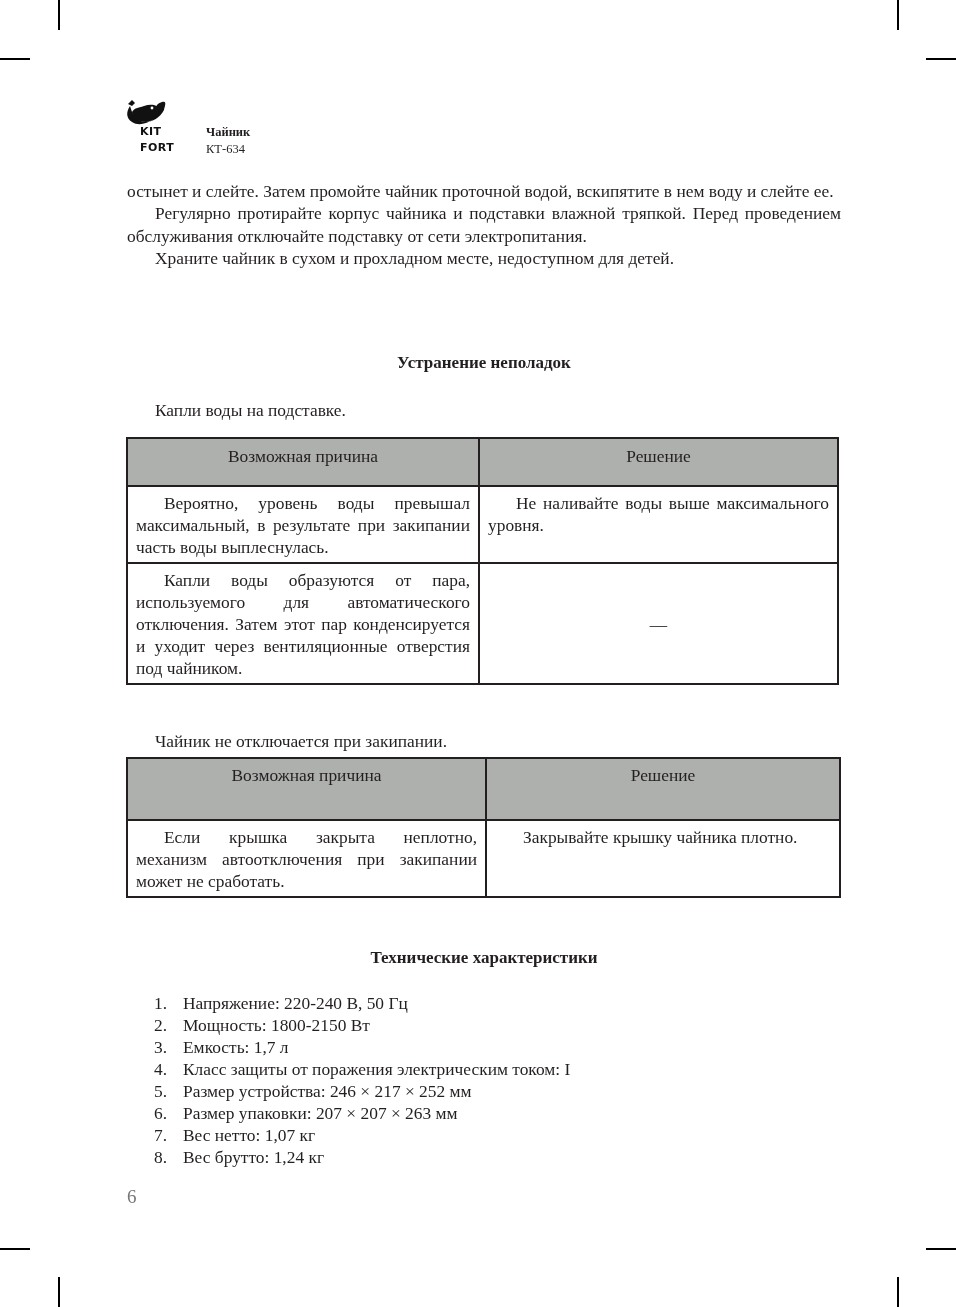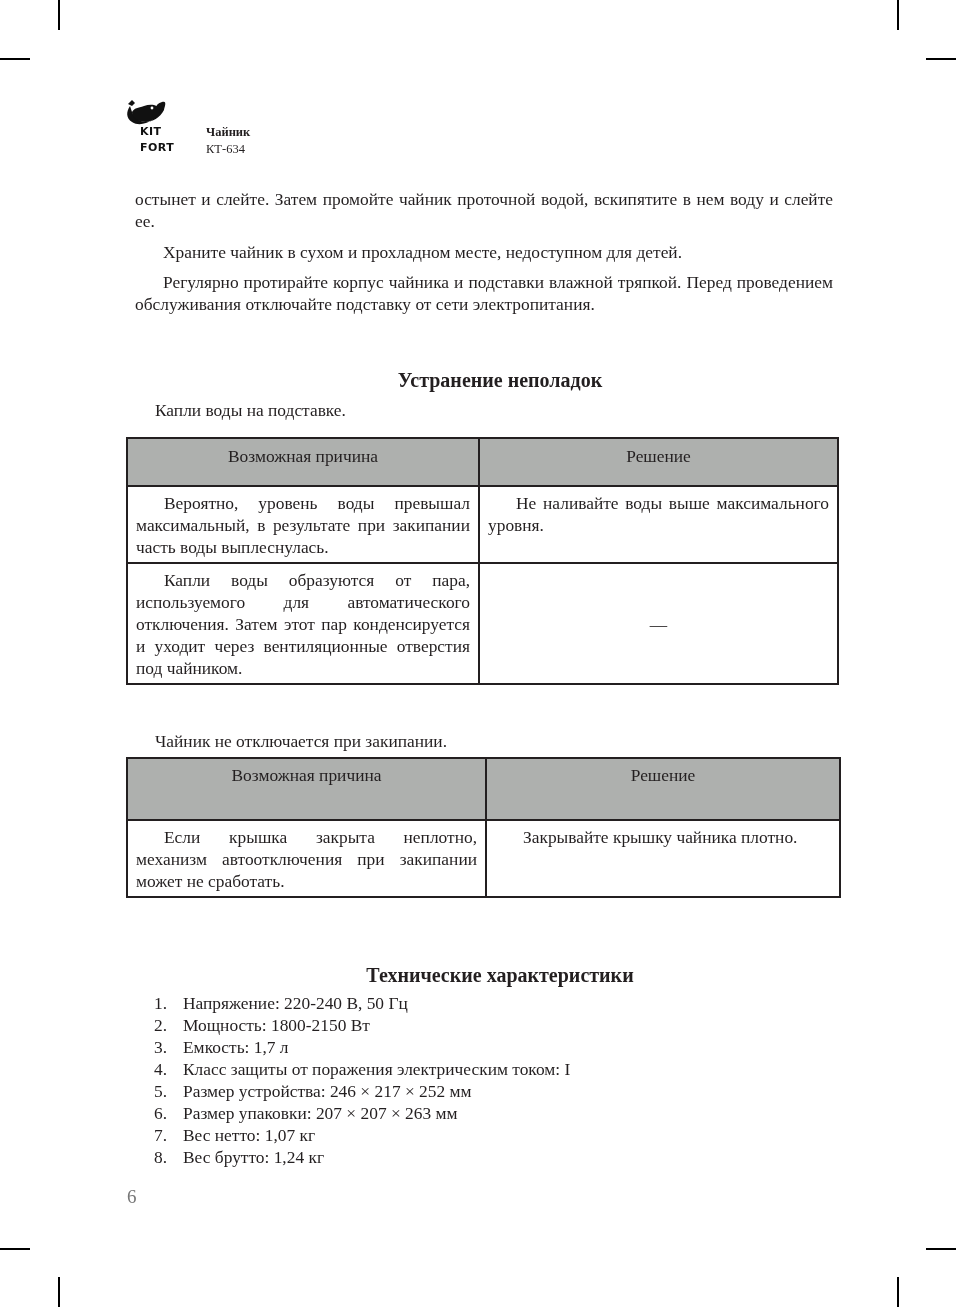--- a/index.html
+++ b/index.html
@@ -6,24 +6,24 @@
   body { width:956px; height:1307px; position:relative; overflow:hidden;
          font-family:"Liberation Serif", "DejaVu Serif", serif; color:#231f20; }
   .crop { position:absolute; background:#000; }
   .logo { position:absolute; left:124px; top:96px; width:70px; height:62px; }
   .logo-text { position:absolute; left:140px; top:124px; font-family:"DejaVu Sans","Liberation Sans",sans-serif;
                font-weight:bold; font-size:11px; line-height:16px; letter-spacing:0.5px; color:#111; }
   .logo-text span { display:block; }
   .prod { position:absolute; left:206px; top:124px; font-size:12.5px; line-height:17px; }
   .prod .name { font-weight:bold; }
   .para { position:absolute; left:127px; width:714px; font-size:17.4px; line-height:22.3px; text-align:justify; }
-  .para p { margin:8px; }
+  .para p { margin:0; }
   .para p.ind { text-indent:28px; }
   .para p.noindent { text-indent:0; }
-  h2 { position:absolute; margin:16px; font-size:20px; font-weight:bold; text-align:center; left:127px; width:714px; }
+  h2 { position:absolute; margin:0; font-size:17px; font-weight:bold; text-align:center; left:127px; width:714px; }
   .sub { position:absolute; left:155px; font-size:17.4px; font-weight:normal; }
   table { position:absolute; border-collapse:collapse; font-size:17.4px; line-height:22px; }
   td, th { border:2px solid #231f20; vertical-align:top; padding:0; }
   th { background:#aeb0ae; font-weight:normal; text-align:center;margin-top:16px; }
   td { padding:5px 8px 4px 8px; }
   td.cause { text-align:justify; }
   td .txt { text-indent:28px; }
   td.sol .txt { text-indent:28px; }
   td.dash { text-align:center; vertical-align:middle; }
   ol { position:absolute; left:127px; top:992px; margin:0; padding:0; list-style:none; font-size:17.4px; line-height:22px; }
@@ -53,22 +53,22 @@
   <span>KIT</span>
   <span>FORT</span>
 </div>
 <div class="prod">
   <div class="name">Чайник</div>
   <div>КТ-634</div>
 </div>
 
 <div class="para" style="top:180px">
   <p class="noindent">остынет и слейте. Затем промойте чайник проточной водой, вскипятите в нем воду и слейте ее.</p>
+  <p class="ind">Регулярно протирайте корпус чайника и подставки влажной тряпкой. Перед проведением обслуживания отключайте подставку от сети электропитания.</p>
   <p class="ind">Храните чайник в сухом и прохладном месте, недоступном для детей.</p>
-  <p class="ind">Регулярно протирайте корпус чайника и подставки влажной тряпкой. Перед проведением обслуживания отключайте подставку от сети электропитания.</p>
 </div>
 
 <h2 style="top:353px">Устранение неполадок</h2>
 
 <div class="sub" style="top:400px">Капли воды на подставке.</div>
 <table style="left:126px;top:437px;width:713px">
   <tbody>
       <tr>
     <th style="width:350px;height:40px;vertical-align:top;padding-top:6px">Возможная причина</th>
     <th style="padding-top:6px">Решение</th>

